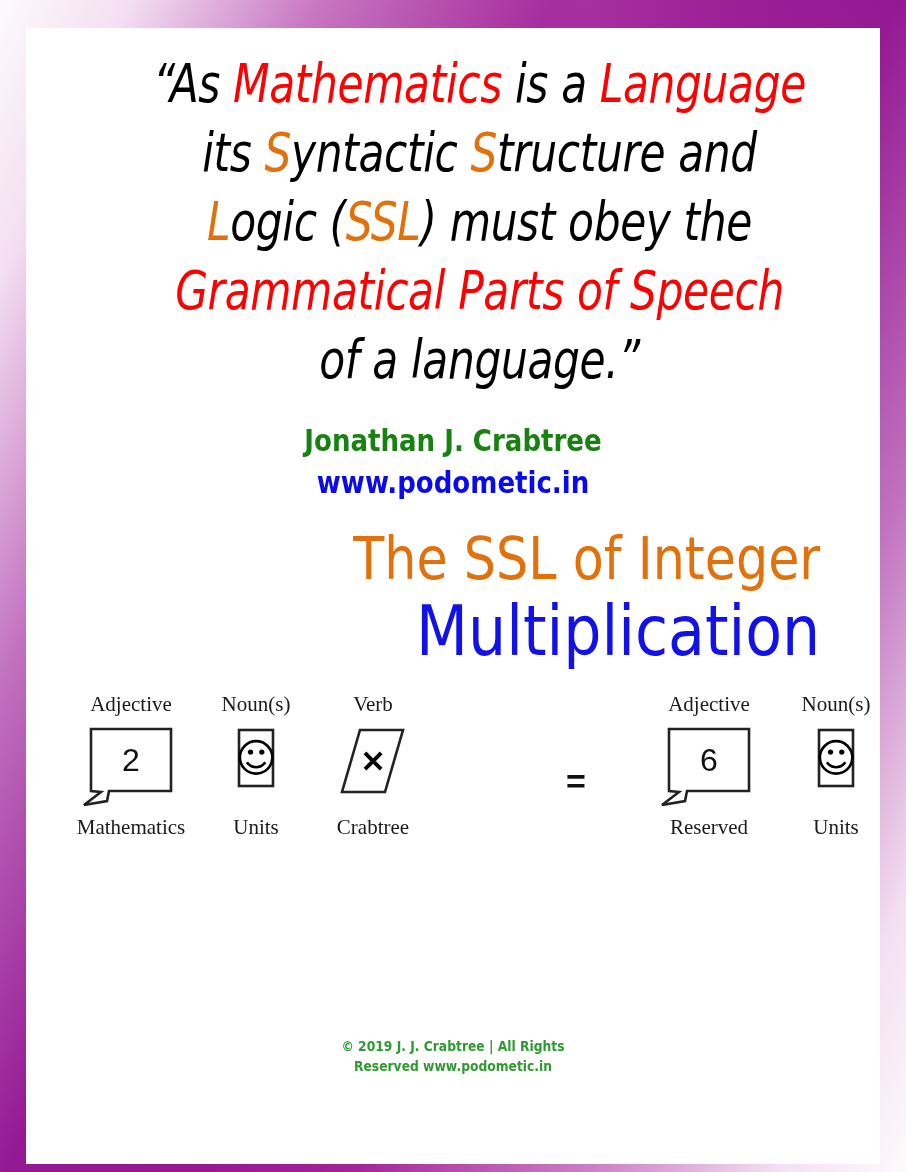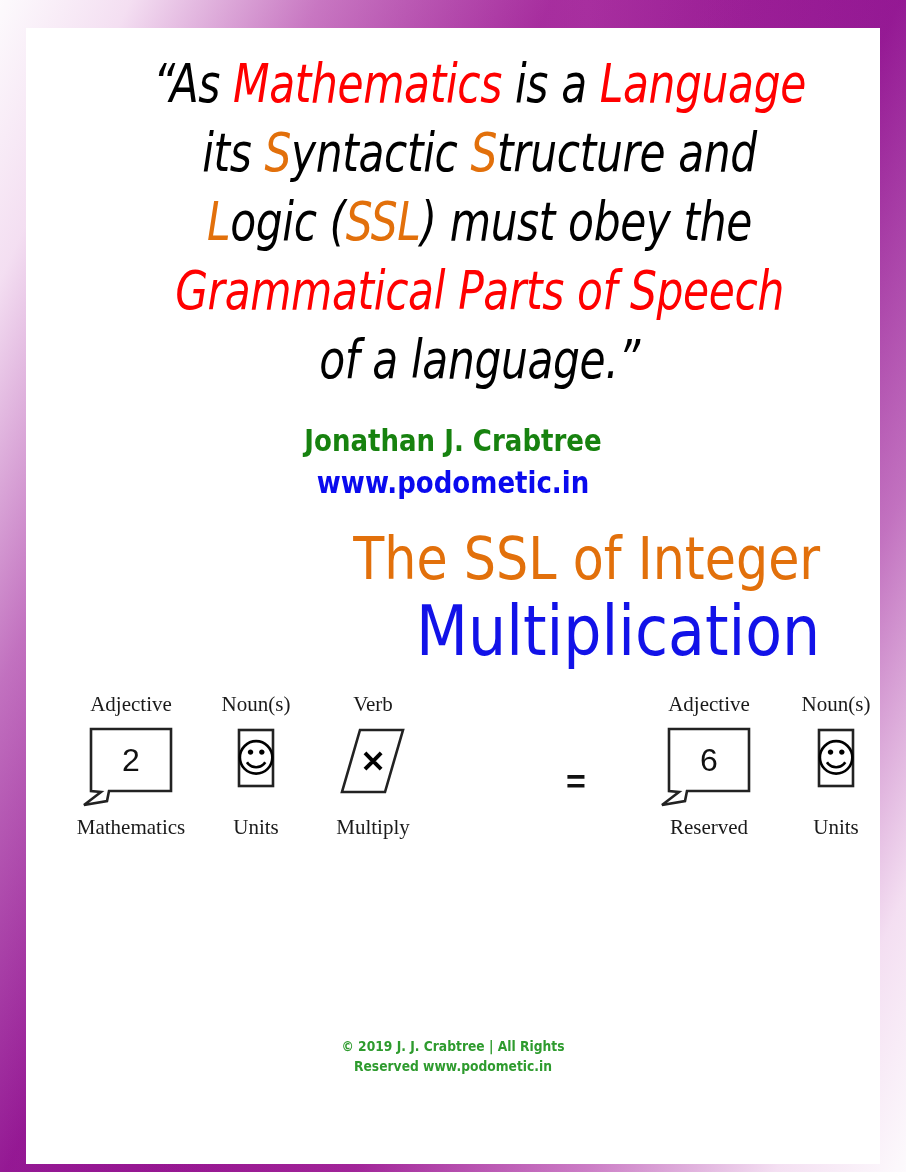--- a/index.html
+++ b/index.html
@@ -225,21 +225,21 @@
       </div>
 
       <div class="term" style="left:272px; top:0;">
         <div class="pos-label">Verb</div>
         <div class="glyph-box">
           <svg width="80" height="84" viewBox="0 0 80 84">
             <path class="shape-stroke" d="M27,7 L70,7 L52,69 L9,69 Z"></path>
             <text class="bold-sym" x="40" y="49" text-anchor="middle">✕</text>
           </svg>
         </div>
-        <div class="role-label">Multiply</div>
+        <div class="role-label">Crabtree</div>
       </div>
 
 
       <div class="equals" style="left:520px; top:68px;">=</div>
 
       <div class="term" style="left:608px; top:0;">
         <div class="pos-label">Adjective</div>
         <div class="glyph-box">
           <svg width="100" height="84" viewBox="0 0 100 84">
             <path class="shape-stroke" d="M10,6 L90,6 L90,68 L28,68 L26,78 L3,82 L20,69 L10,68 Z"></path>

